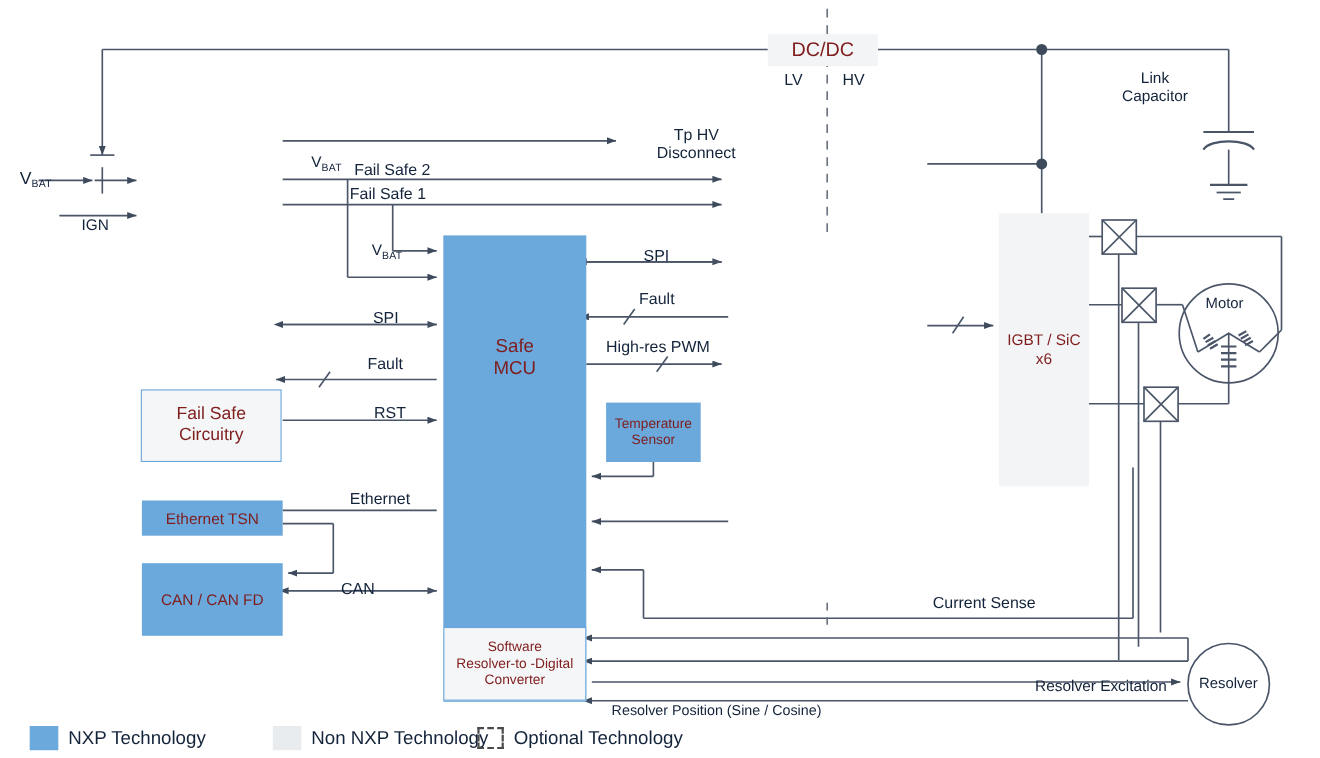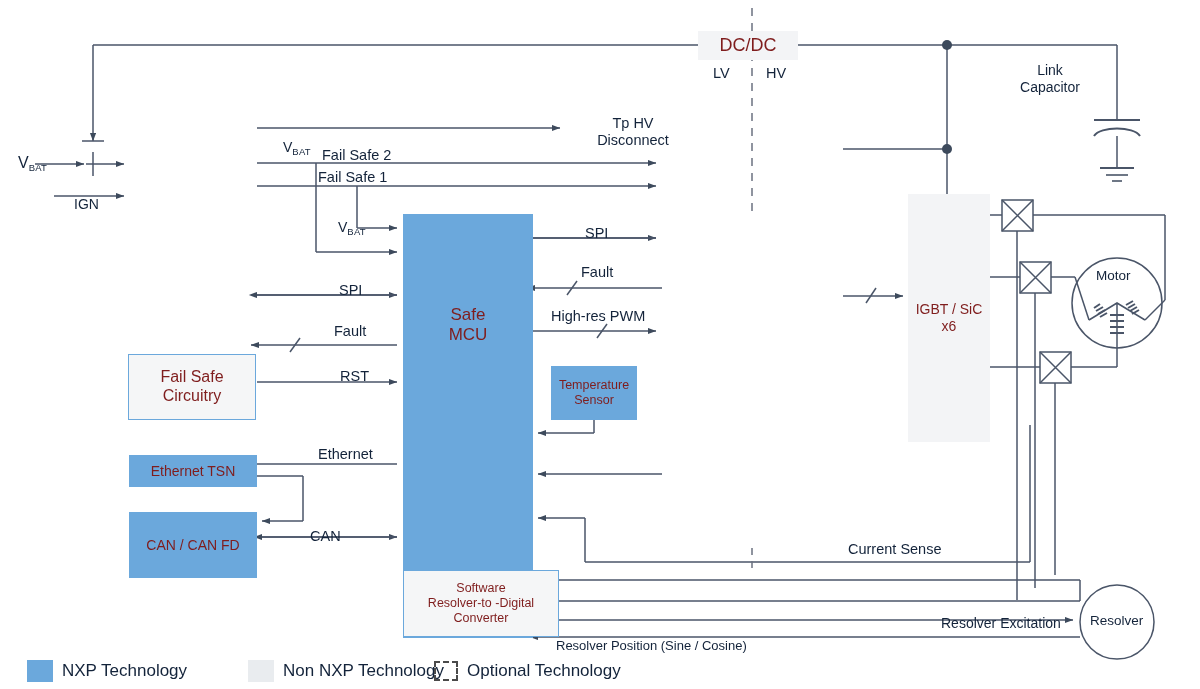--- a/index.html
+++ b/index.html
@@ -172,21 +172,21 @@
   <div class="blk nxp" style="left:129px;top:512px;width:128px;height:66px;font-size:14px;">
     <span>CAN / CAN FD</span>
   </div>
 
   <div class="blk nxp" style="left:403px;top:214px;width:130px;height:424px;font-size:17px;flex-direction:column;
               align-items:center;justify-content:flex-start;padding-top:91px;">
     <span>Safe</span>
     <span>MCU</span>
   </div>
 
-  <div class="blk optional" style="left:403px;top:570px;width:156px;height:67px;font-size:12.5px;flex-direction:column;">
+  <div class="blk optional" style="left:403px;top:570px;width:130px;height:67px;font-size:12.5px;flex-direction:column;">
     <span>Software</span>
     <span>Resolver-to -Digital</span>
     <span>Converter</span>
   </div>
 
   <div class="blk nxp" style="left:551px;top:366px;width:86px;height:54px;font-size:12.5px;flex-direction:column;">
     <span>Temperature</span>
     <span>Sensor</span>
   </div>
 

